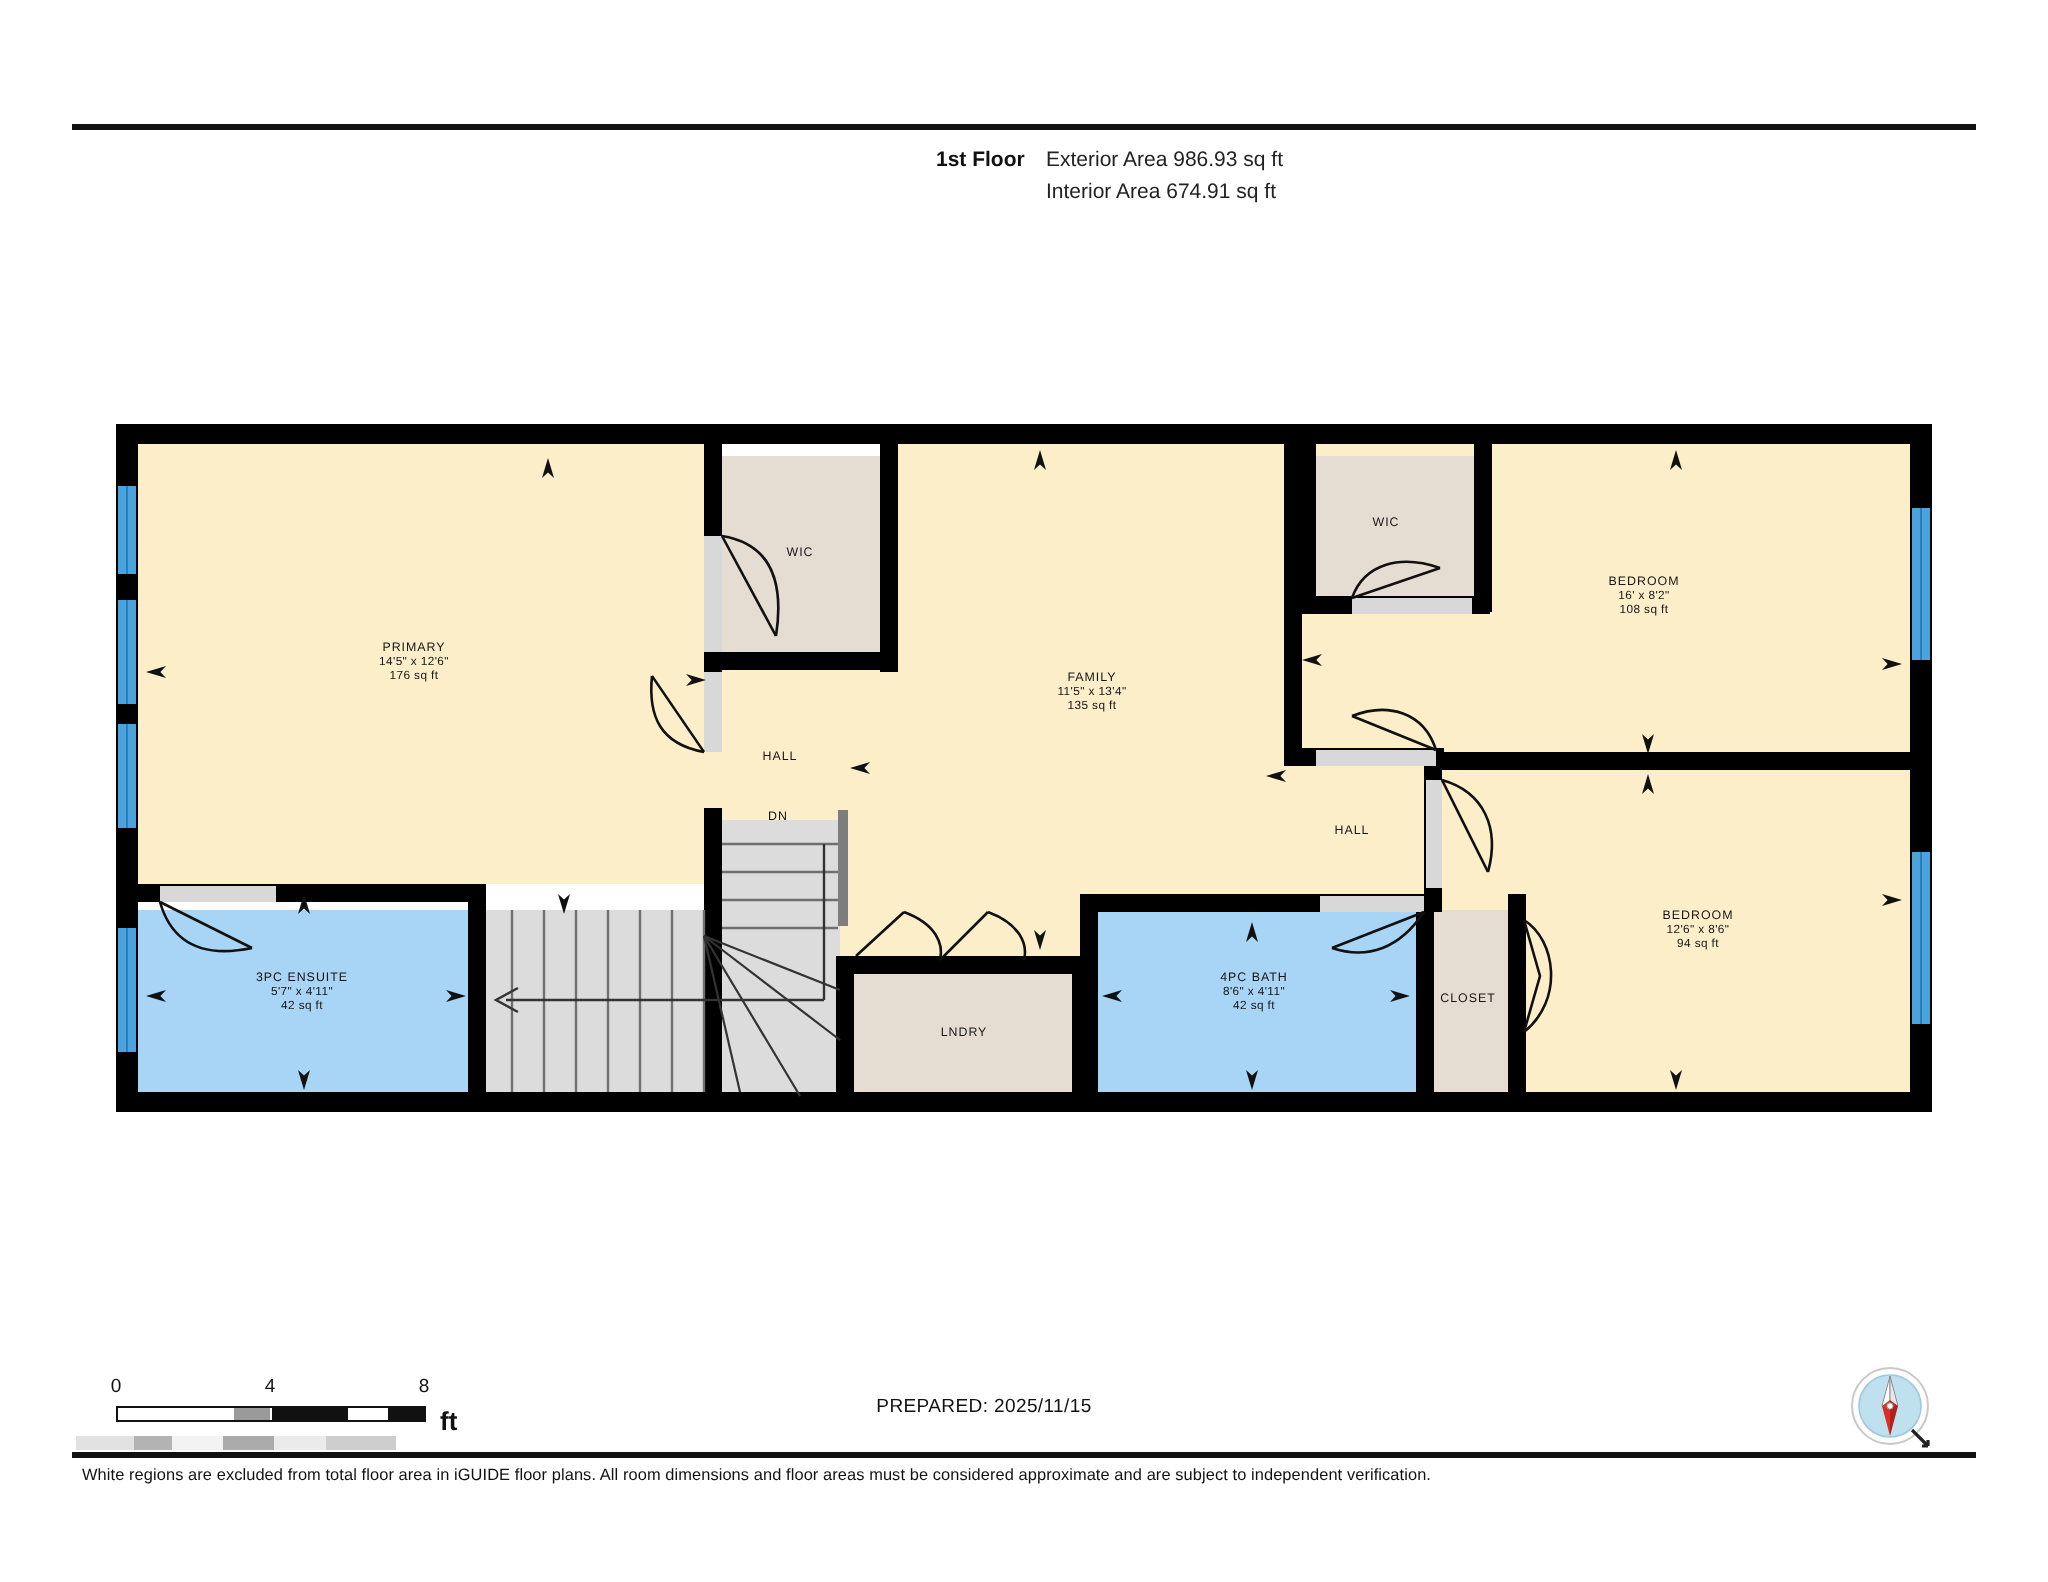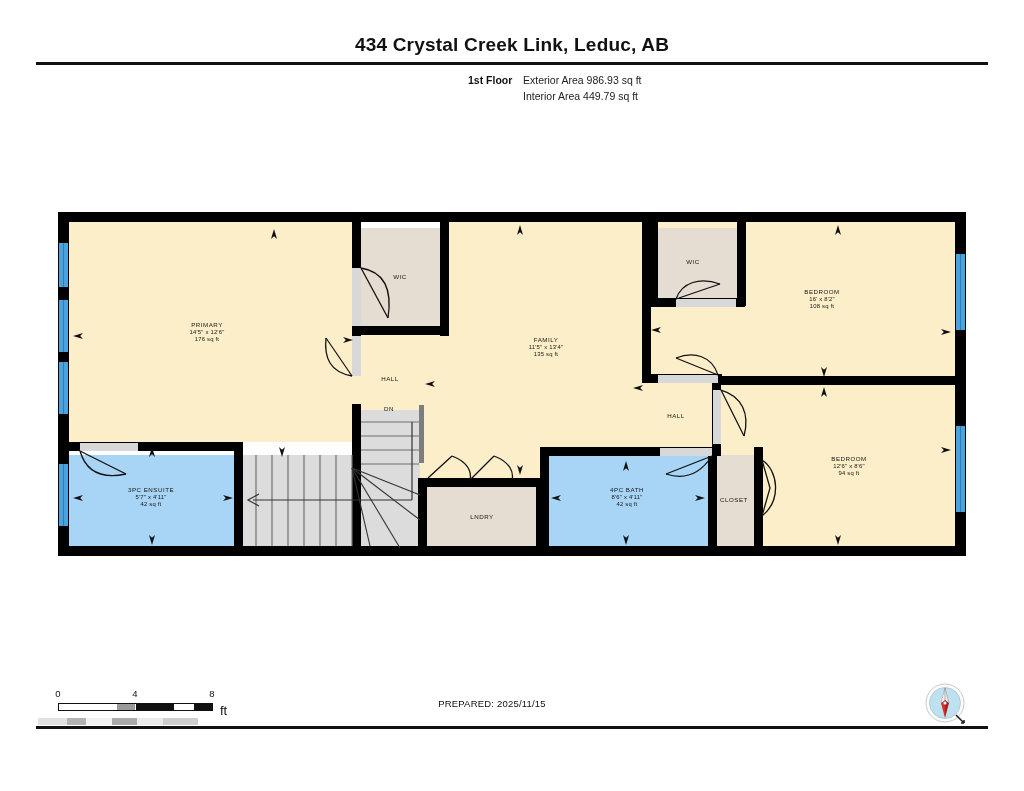--- a/index.html
+++ b/index.html
@@ -64,21 +64,21 @@
   
   .scale-wrap{position:absolute;left:50px;top:688px;width:200px;height:36px;}
   .scale-nums{position:relative;height:13px;}
   .scale-nums span{position:absolute;font-size:9.5px;color:#111;transform:translateX(-50%);}
   .scale-bar{
     position:absolute;left:8px;top:15px;width:155px;height:8px;
     border:1px solid #111;box-sizing:border-box;
     background:#fff;
   }
   .scale-bar i{position:absolute;top:0;height:6px;background:#111;display:block;}
-  .scale-ft{position:absolute;left:170px;top:15px;font-size:13px;color:#111;}
+  .scale-ft{position:absolute;left:170px;top:15px;font-size:13px;color:#111;font-weight:bold;}
 
   .ghost-bar{
     position:absolute;left:38px;top:718px;width:160px;height:7px;
     background:linear-gradient(90deg,#d8d8d8 0 18%,#9a9a9a 18% 30%,#efefef 30% 46%,#8e8e8e 46% 62%,#e4e4e4 62% 78%,#bdbdbd 78% 100%);
     opacity:.75;
   }
   .prepared{
     position:absolute;left:0;top:698px;width:984px;text-align:center;
     font-size:9.5px;color:#111;letter-spacing:.2px;
   }
@@ -89,27 +89,26 @@
   .disclaimer{
     position:absolute;left:41px;top:733px;width:952px;
     font-size:8.2px;color:#111;letter-spacing:.05px;white-space:nowrap;
   }
 </style>
 </head>
 <body>
 
 <div class="page">
 
-  <div class="title">434 Crystal Creek Link, Leduc, AB</div>
   <div class="title-rule"></div>
   <div class="sub">
     <div class="sub-inner">
       <span class="floor-label">1st Floor</span>
       <span class="area-ext">Exterior Area 986.93 sq ft</span>
-      <span class="area-int">Interior Area 449.79 sq ft</span>
+      <span class="area-int">Interior Area 674.91 sq ft</span>
     </div>
   </div>
 
   <div class="plan">
   <svg width="1024" height="791" viewBox="0 0 1024 791" xmlns="http://www.w3.org/2000/svg">
     <defs>
       <g id="arrowN">
             <path d="M0,-5 L3,5 L0,2.2 L-3,5 Z" fill="#111"></path>
           </g>
     </defs>
@@ -452,14 +451,15 @@
       <path d="M24,9 L20,24 L24,27 Z" fill="#ffffff" stroke="#8c8c8c" stroke-width="0.5"></path>
       <path d="M24,9 L28,24 L24,27 Z" fill="#e8e8e8" stroke="#8c8c8c" stroke-width="0.5"></path>
       <path d="M24,39 L20,24 L24,21 Z" fill="#d93025"></path>
       <path d="M24,39 L28,24 L24,21 Z" fill="#b0211a"></path>
       <circle cx="24" cy="24" r="1.6" fill="#fff" stroke="#8c8c8c" stroke-width="0.5"></circle>
       <path d="M35,36 L43,44 M43,44 L40,44 M43,44 L43,41" stroke="#222" stroke-width="1.6" fill="none"></path>
     </svg>
   </div>
 
   <div class="foot-rule"></div>
+  <div class="disclaimer">White regions are excluded from total floor area in iGUIDE floor plans. All room dimensions and floor areas must be considered approximate and are subject to independent verification.</div>
 
 </div>
 
 </body></html>

